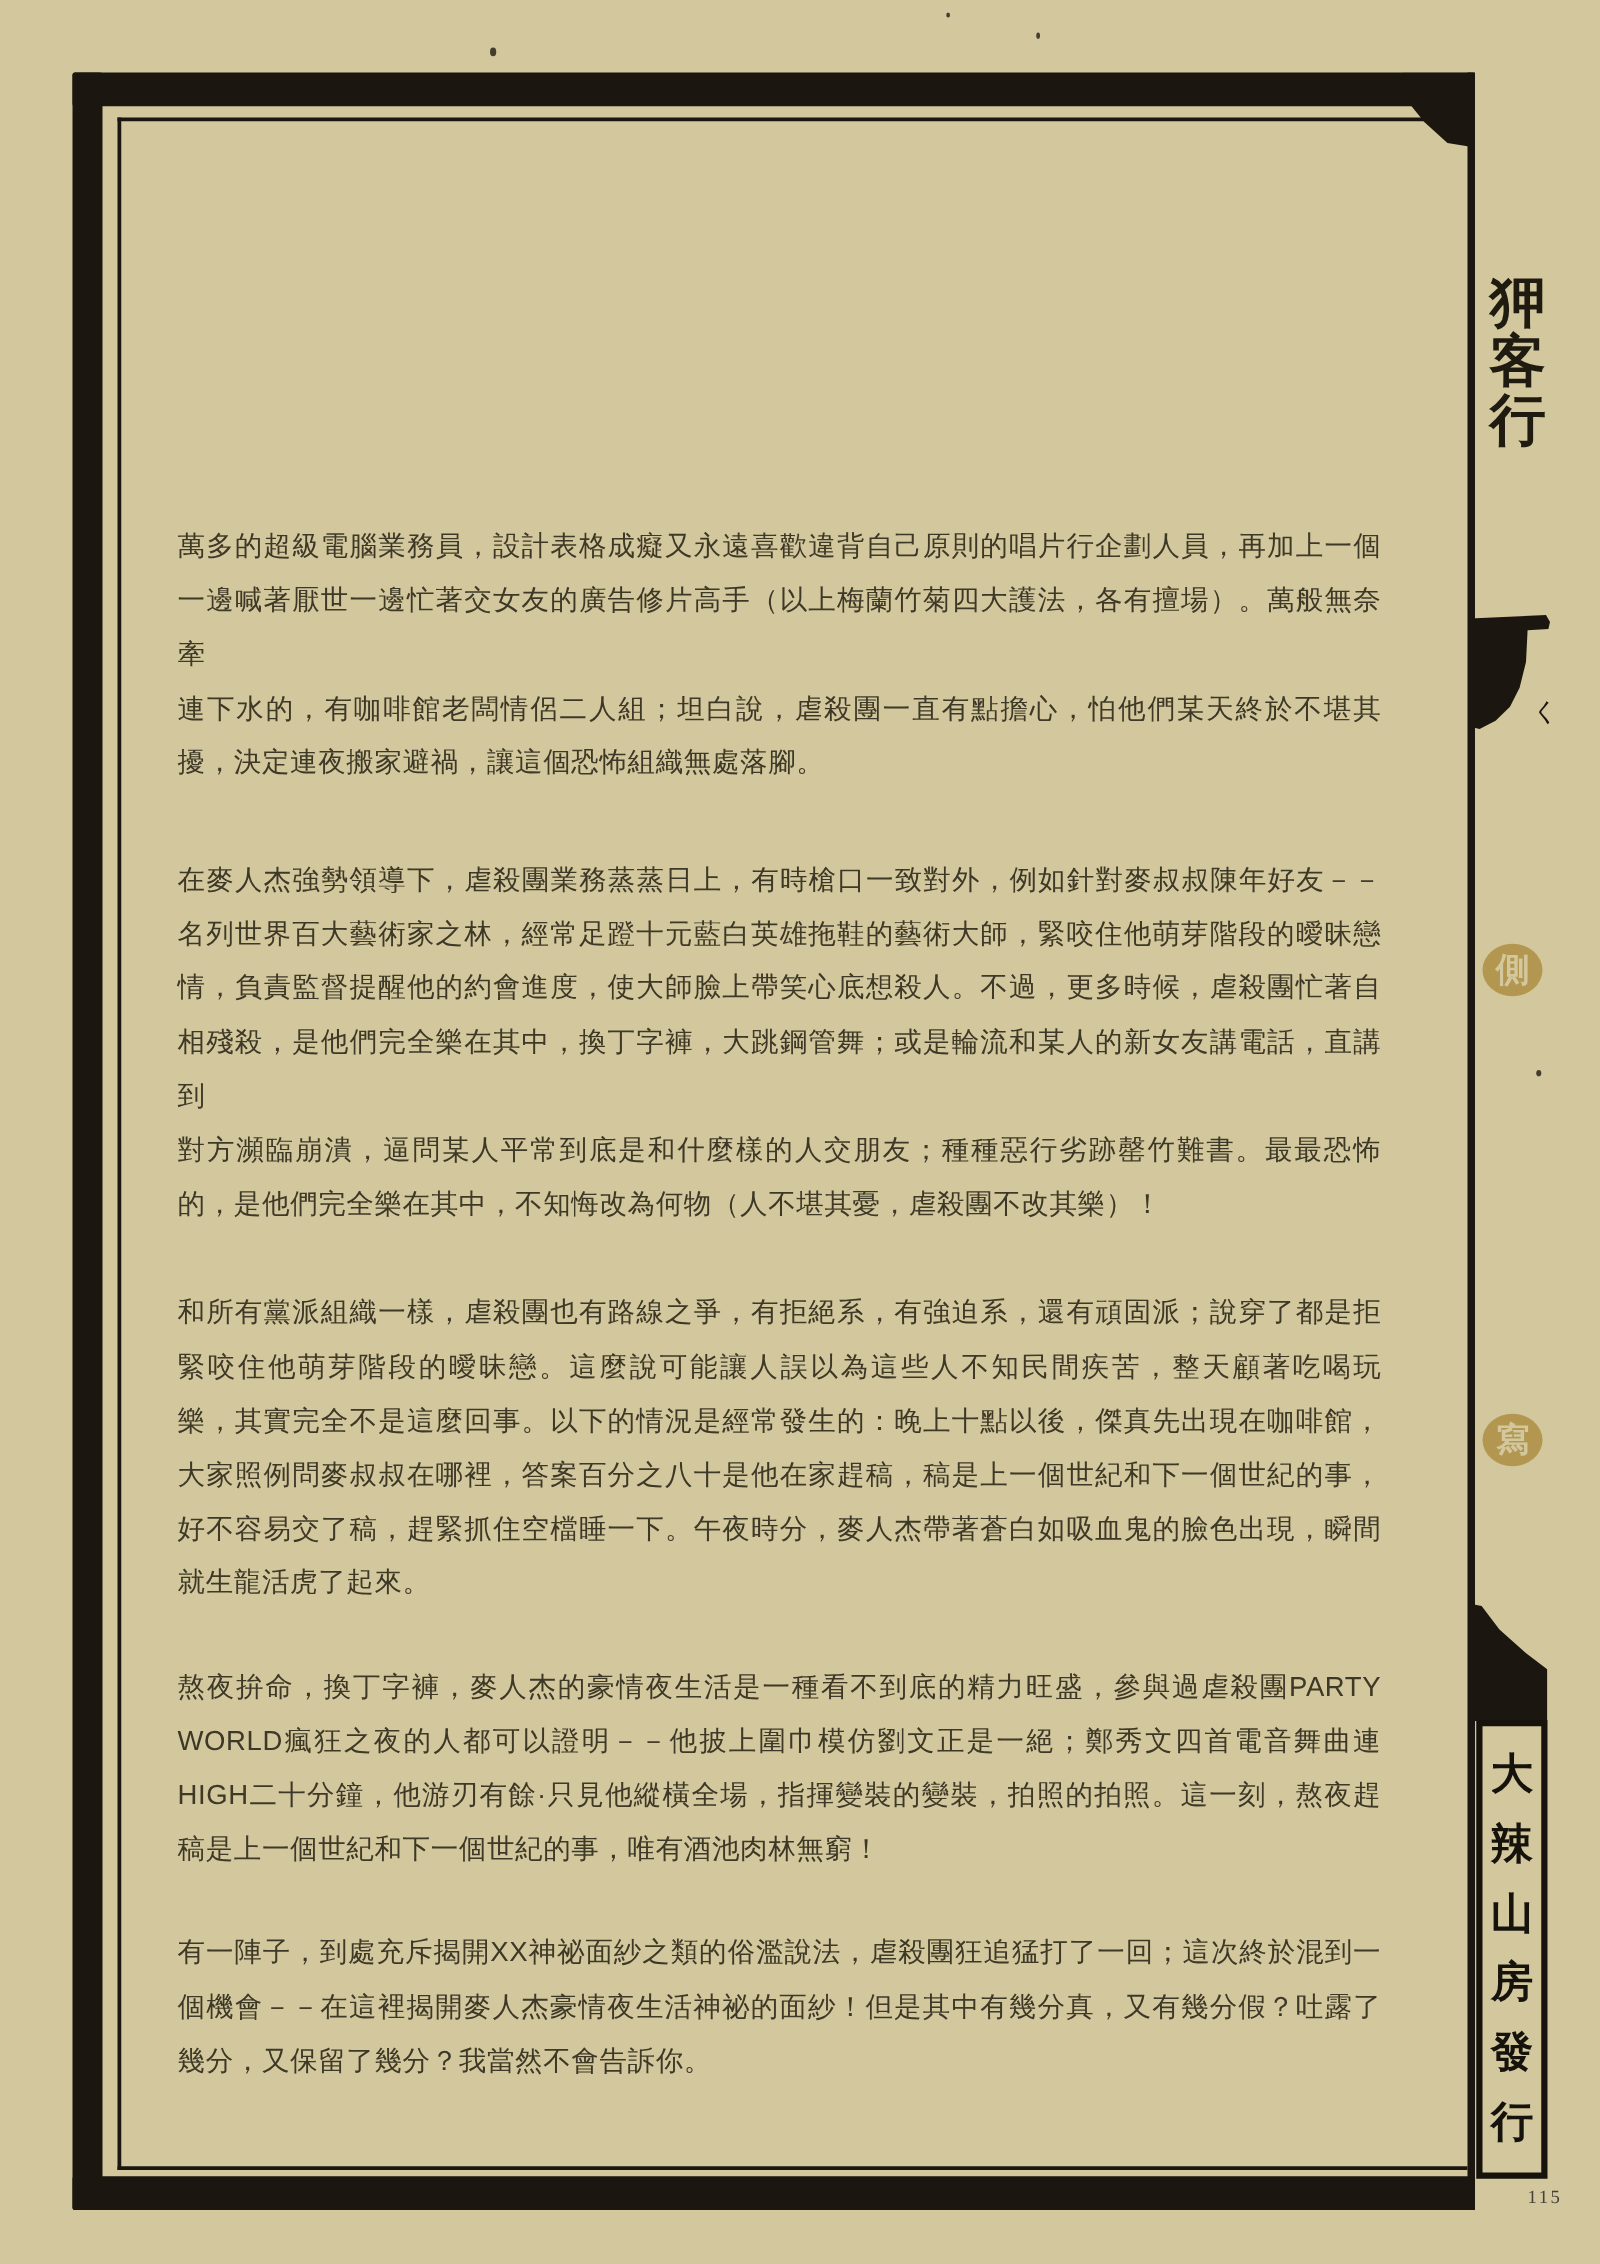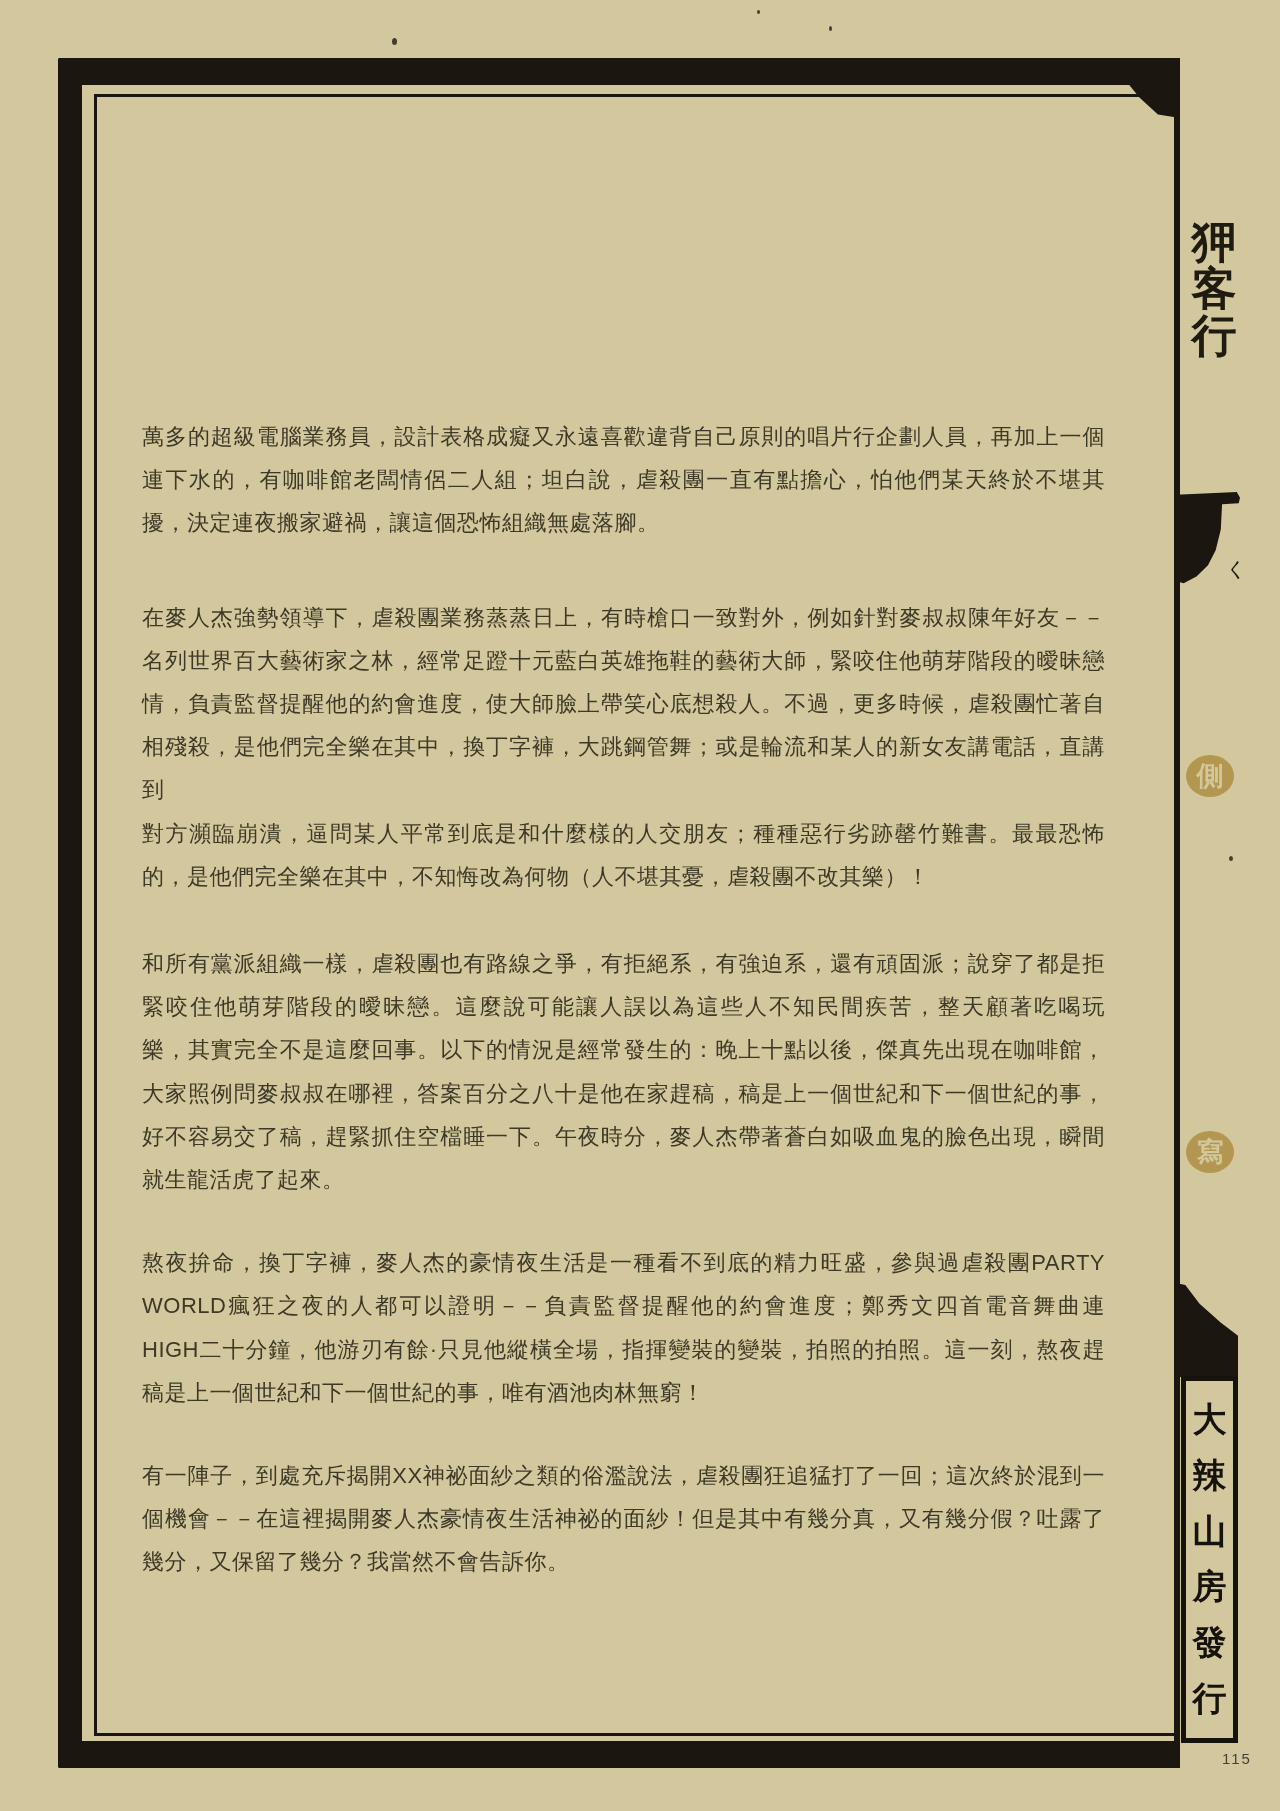--- a/index.html
+++ b/index.html
@@ -85,21 +85,21 @@
     left: 1181px; top: 1376px; width: 57px; height: 367px;
     border: 5px solid #16120c; box-sizing: border-box;
     display: flex; flex-direction: column; align-items: center; justify-content: space-evenly;
     font-family: "Liberation Serif", serif;
     font-size: 34px; font-weight: bold; color: #16120c;
   }
   .pub-box .vchar { line-height: 1.0; }
 
   .page-number {
     left: 1222px; top: 1750px;
-    font-size: 15px; color: #45413a; letter-spacing: 2px;
+    font-size: 15px; color: #45413a; letter-spacing: 2px; font-family: Liberation Serif, serif;
   }
 
   
   .speck { background: #2a251a; border-radius: 50%; opacity: 0.85; }
   .speck1 { left: 392px;  top: 38px;  width: 5px; height: 7px; }
   .speck2 { left: 829px;  top: 26px;  width: 3px; height: 5px; }
   .speck3 { left: 757px;  top: 10px;  width: 3px; height: 4px; }
   .speck4 { left: 1229px; top: 856px; width: 4px; height: 5px; }
 </style>
 </head>
@@ -110,20 +110,21 @@
 <div class="abs ink frame-bottom"></div>
 <div class="abs ink frame-right"></div>
 <div class="abs ink inner-left"></div>
 <div class="abs ink inner-top"></div>
 <div class="abs ink inner-bottom"></div>
 <div class="abs ink corner-tr"></div>
 
 <div class="abs text-block">
     <div class="para">
       <div class="line">萬多的超級電腦業務員，設計表格成癡又永遠喜歡違背自己原則的唱片行企劃人員，再加上一個</div>
+      <div class="line">一邊喊著厭世一邊忙著交女友的廣告修片高手（以上梅蘭竹菊四大護法，各有擅場）。萬般無奈牽</div>
       <div class="line">連下水的，有咖啡館老闆情侶二人組；坦白說，虐殺團一直有點擔心，怕他們某天終於不堪其</div>
       <div class="line">擾，決定連夜搬家避禍，讓這個恐怖組織無處落腳。</div>
     </div>
     <div class="para">
       <div class="line">在麥人杰強勢領導下，虐殺團業務蒸蒸日上，有時槍口一致對外，例如針對麥叔叔陳年好友－－</div>
       <div class="line">名列世界百大藝術家之林，經常足蹬十元藍白英雄拖鞋的藝術大師，緊咬住他萌芽階段的曖昧戀</div>
       <div class="line">情，負責監督提醒他的約會進度，使大師臉上帶笑心底想殺人。不過，更多時候，虐殺團忙著自</div>
       <div class="line">相殘殺，是他們完全樂在其中，換丁字褲，大跳鋼管舞；或是輪流和某人的新女友講電話，直講到</div>
       <div class="line">對方瀕臨崩潰，逼問某人平常到底是和什麼樣的人交朋友；種種惡行劣跡罄竹難書。最最恐怖</div>
       <div class="line">的，是他們完全樂在其中，不知悔改為何物（人不堪其憂，虐殺團不改其樂）！</div>
@@ -131,21 +132,21 @@
     <div class="para">
       <div class="line">和所有黨派組織一樣，虐殺團也有路線之爭，有拒絕系，有強迫系，還有頑固派；說穿了都是拒</div>
       <div class="line">緊咬住他萌芽階段的曖昧戀。這麼說可能讓人誤以為這些人不知民間疾苦，整天顧著吃喝玩</div>
       <div class="line">樂，其實完全不是這麼回事。以下的情況是經常發生的：晚上十點以後，傑真先出現在咖啡館，</div>
       <div class="line">大家照例問麥叔叔在哪裡，答案百分之八十是他在家趕稿，稿是上一個世紀和下一個世紀的事，</div>
       <div class="line">好不容易交了稿，趕緊抓住空檔睡一下。午夜時分，麥人杰帶著蒼白如吸血鬼的臉色出現，瞬間</div>
       <div class="line">就生龍活虎了起來。</div>
     </div>
     <div class="para">
       <div class="line">熬夜拚命，換丁字褲，麥人杰的豪情夜生活是一種看不到底的精力旺盛，參與過虐殺團PARTY</div>
-      <div class="line">WORLD瘋狂之夜的人都可以證明－－負責監督提醒他的約會進度；鄭秀文四首電音舞曲連</div>
+      <div class="line">WORLD瘋狂之夜的人都可以證明－－他披上圍巾模仿劉文正是一絕；鄭秀文四首電音舞曲連</div>
       <div class="line">HIGH二十分鐘，他游刃有餘·只見他縱橫全場，指揮變裝的變裝，拍照的拍照。這一刻，熬夜趕</div>
       <div class="line">稿是上一個世紀和下一個世紀的事，唯有酒池肉林無窮！</div>
     </div>
     <div class="para">
       <div class="line">有一陣子，到處充斥揭開XX神祕面紗之類的俗濫說法，虐殺團狂追猛打了一回；這次終於混到一</div>
       <div class="line">個機會－－在這裡揭開麥人杰豪情夜生活神祕的面紗！但是其中有幾分真，又有幾分假？吐露了</div>
       <div class="line">幾分，又保留了幾分？我當然不會告訴你。</div>
     </div>
   </div>
 

